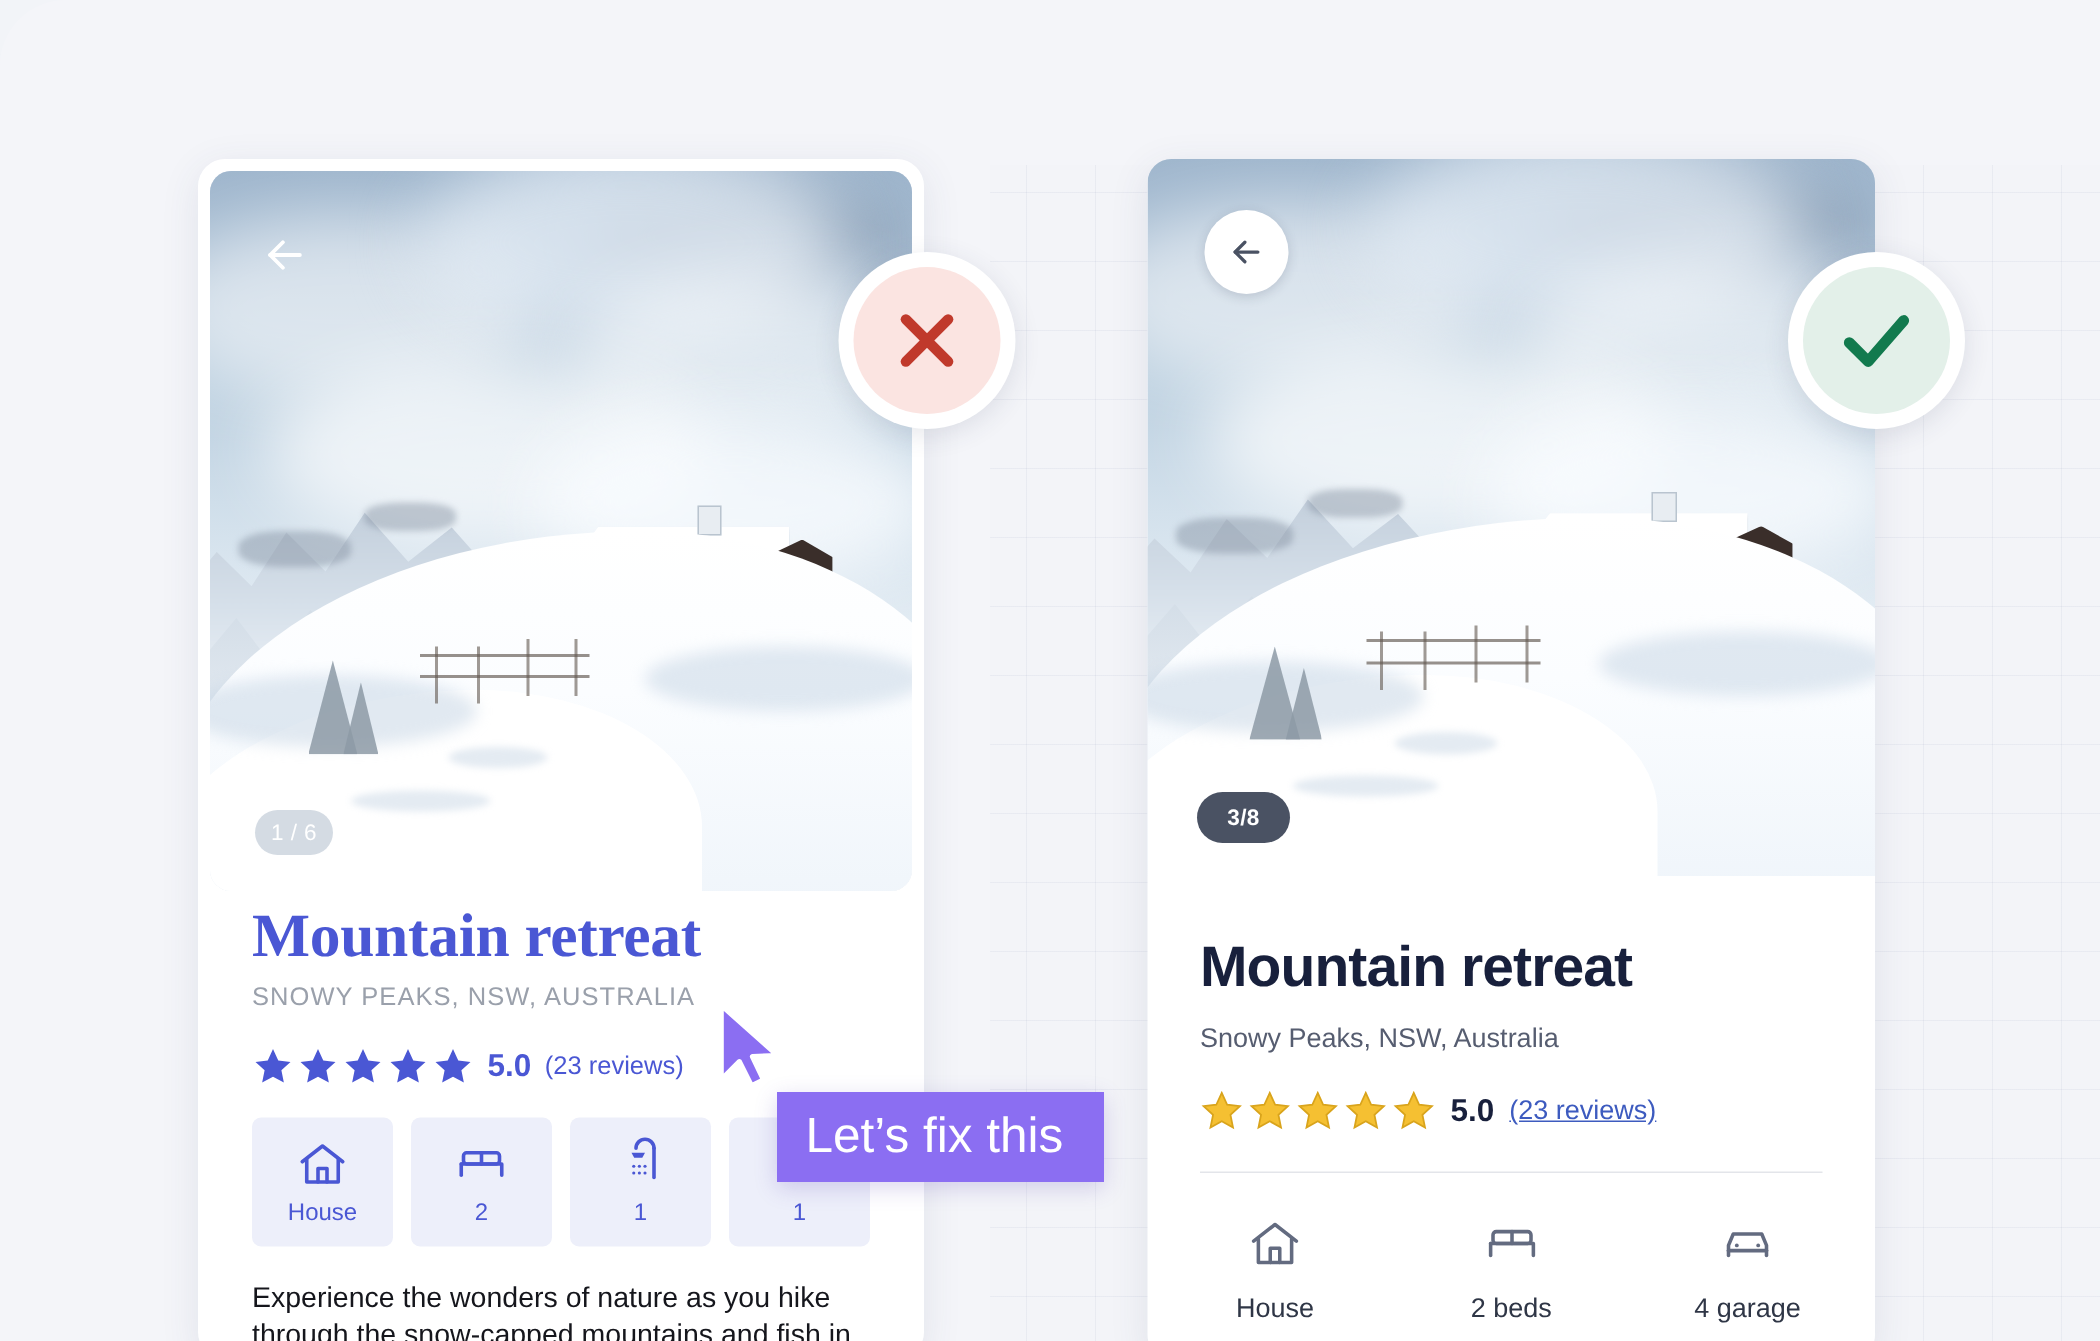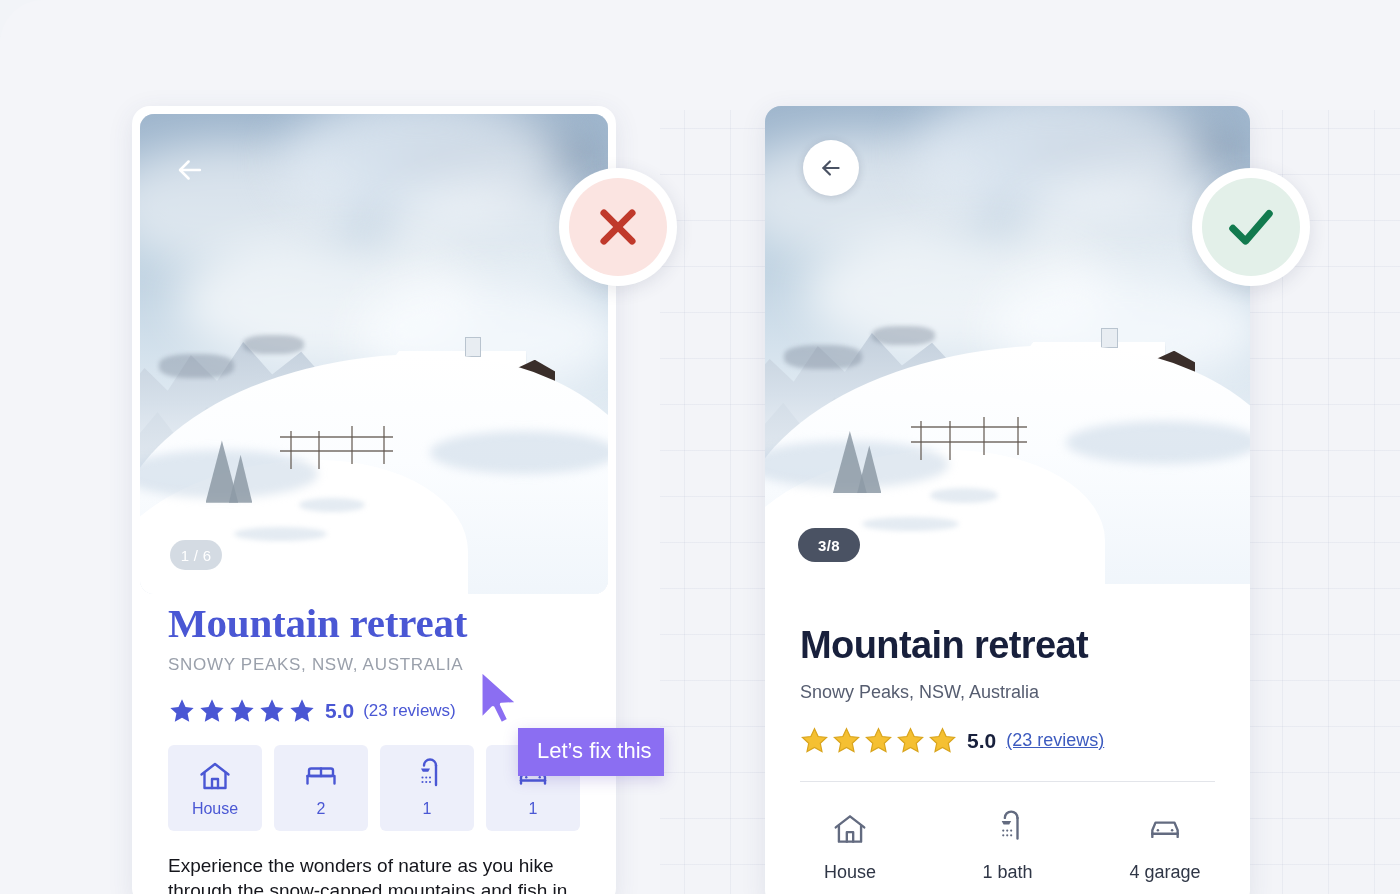--- a/index.html
+++ b/index.html
@@ -388,23 +388,23 @@
     left: 473px; top: 666px;
     width: 56px; height: 62px;
     z-index: 40;
     pointer-events: none;
   }
   #tooltip {
     position: absolute;
     left: 518px; top: 728px;
     background: #8b6ef2;
     color: #ffffff;
-    font-size: 22px;
+    font-size: 33px;
     font-weight: 400;
-    padding: 10px 12px 12px 19px;
+    padding: 10px 27px 12px 19px;
     z-index: 39;
     white-space: nowrap;
     box-shadow: 0 4px 14px rgba(90,70,180,0.22);
   }
 </style>
 </head>
 <body>
 
 <div id="stage">
   <div id="wash"></div>
@@ -654,31 +654,26 @@
         <div class="good-amen-item">
           <svg viewBox="0 0 24 24" fill="none" stroke="#636b80" stroke-width="1.5" stroke-linecap="round" stroke-linejoin="round">
             <path d="M3 11l9-7 9 7"></path>
               <path d="M5 10v10h14V10"></path>
               <path d="M10 20v-6h4v6"></path>
           </svg>
           <span class="good-amen-label">House</span>
         </div>
         <div class="good-amen-item">
           <svg viewBox="0 0 24 24" fill="none" stroke="#636b80" stroke-width="1.5" stroke-linecap="round" stroke-linejoin="round">
-            <path d="M18 5v13"></path>
-            <path d="M18 5a4 4 0 0 0-8 0"></path>
-            <path d="M8 7h6l-1.2 2.2H9.2z" fill="#636b80" stroke="none"></path>
-            <circle cx="9" cy="13" r=".7" fill="#636b80" stroke="none"></circle>
-            <circle cx="11.5" cy="13" r=".7" fill="#636b80" stroke="none"></circle>
-            <circle cx="14" cy="13" r=".7" fill="#636b80" stroke="none"></circle>
-            <circle cx="9" cy="16" r=".7" fill="#636b80" stroke="none"></circle>
-            <circle cx="11.5" cy="16" r=".7" fill="#636b80" stroke="none"></circle>
-            <circle cx="14" cy="16" r=".7" fill="#636b80" stroke="none"></circle>
+            <rect x="4" y="7" width="16" height="5" rx="1.4"></rect>
+            <path d="M12 7v5"></path>
+            <path d="M3 12h18v5"></path>
+              <path d="M3 12v5"></path>
           </svg>
-          <span class="good-amen-label">1 bath</span>
+          <span class="good-amen-label">2 beds</span>
         </div>
         <div class="good-amen-item">
           <svg viewBox="0 0 24 24" fill="none" stroke="#636b80" stroke-width="1.5" stroke-linecap="round" stroke-linejoin="round">
             <path d="M4 15v-2.2L6 8h12l2 4.8V15"></path>
             <path d="M4 15h16"></path>
               <path d="M4 15v2"></path>
               <path d="M20 15v2"></path>
             <circle cx="7.5" cy="12.8" r=".8" fill="#636b80" stroke="none"></circle>
             <circle cx="16.5" cy="12.8" r=".8" fill="#636b80" stroke="none"></circle>
           </svg>

